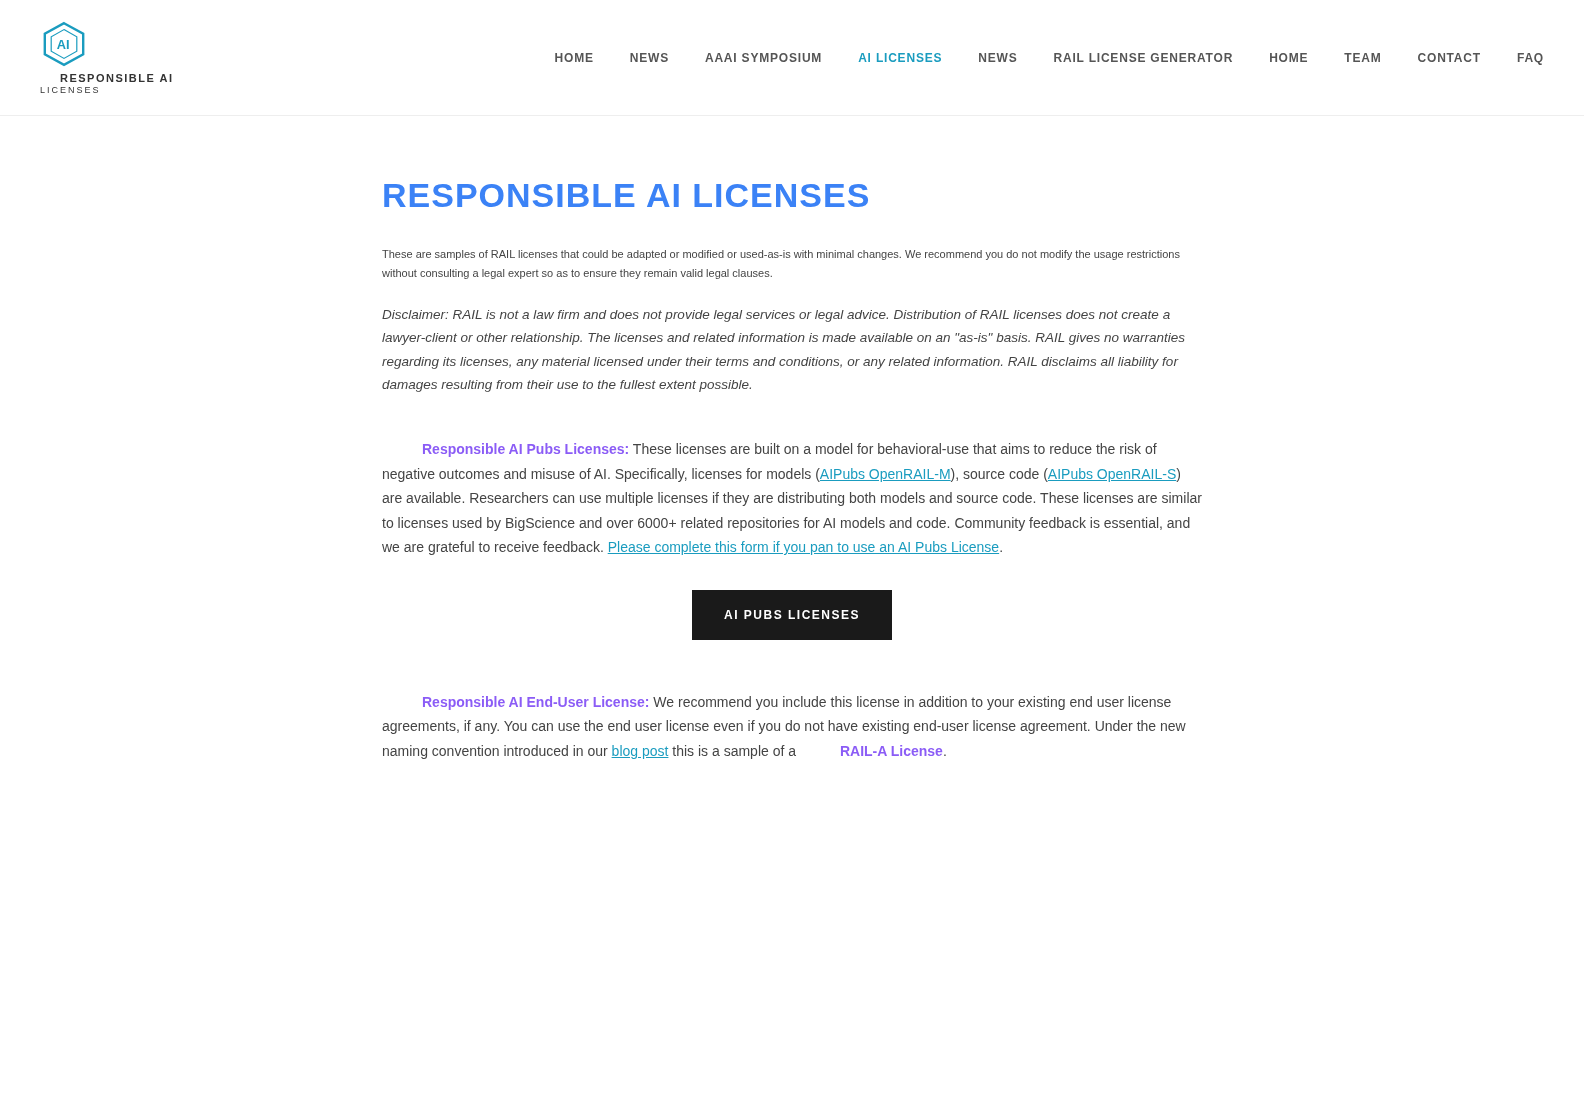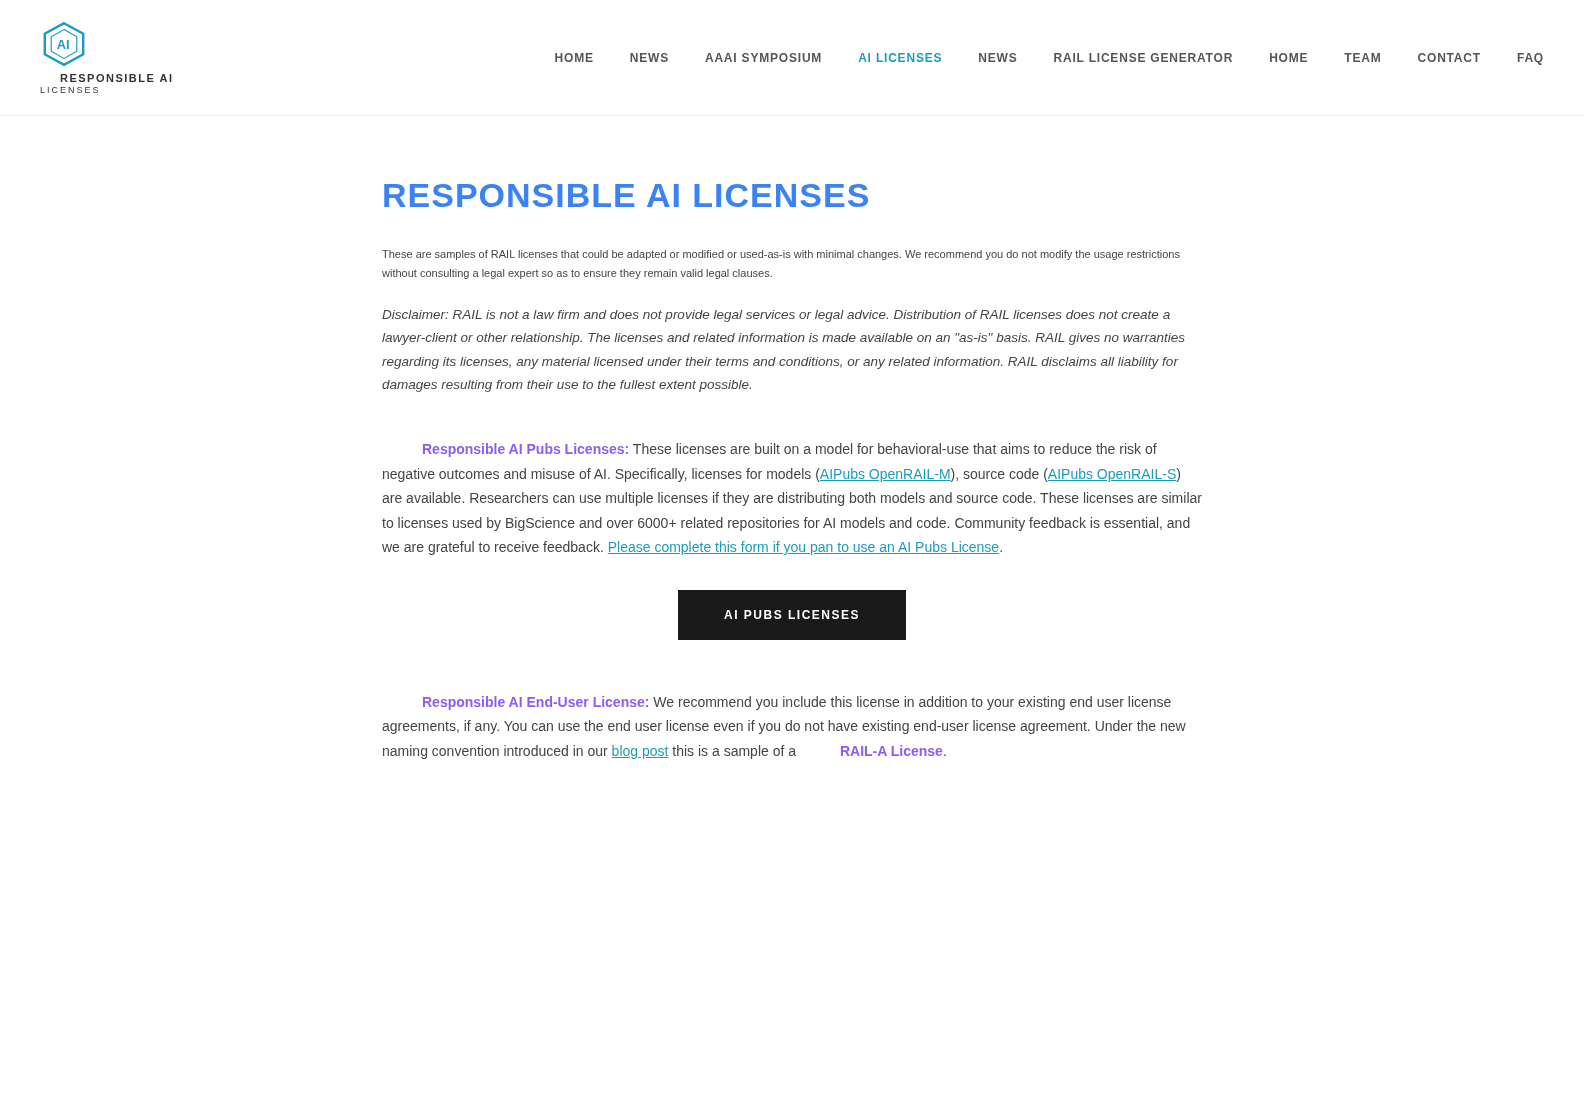--- a/index.html
+++ b/index.html
@@ -119,21 +119,21 @@
       margin-left: 40px;
     }
 
     .section-body a {
       color: #1a9cbf;
       text-decoration: underline;
     }
 
     .btn-black {
       display: block;
-      width: 228px;
+      width: 200px;
       margin: 0 auto 0 auto;
       background: #1a1a1a;
       color: #fff;
       text-align: center;
       text-decoration: none;
       font-size: 12px;
       font-weight: 700;
       letter-spacing: 1.5px;
       padding: 18px 20px;
       cursor: pointer;

